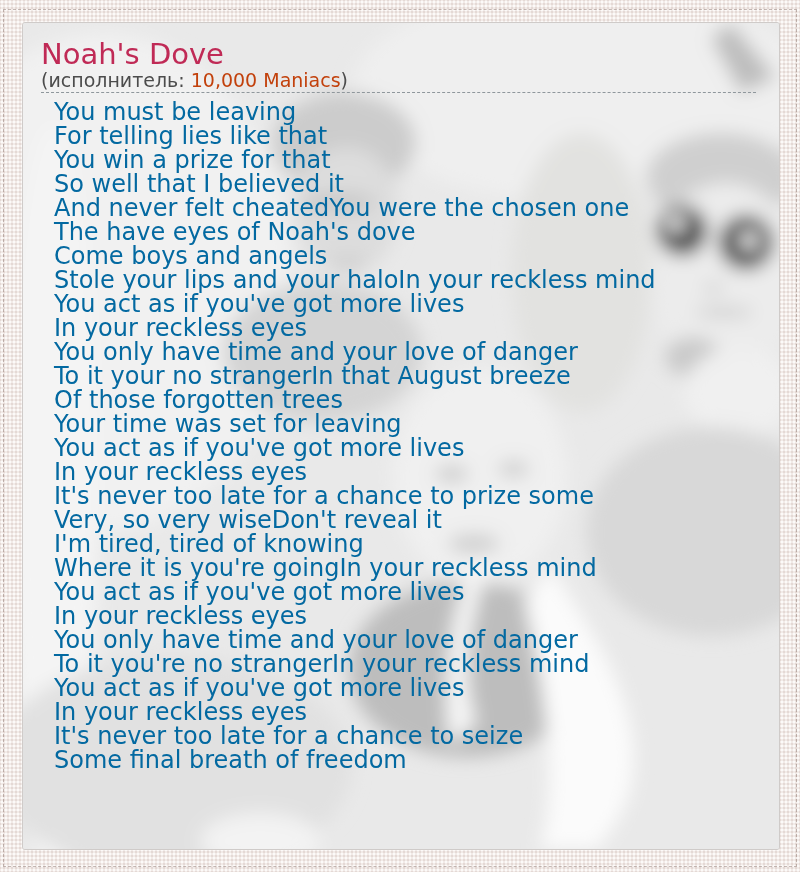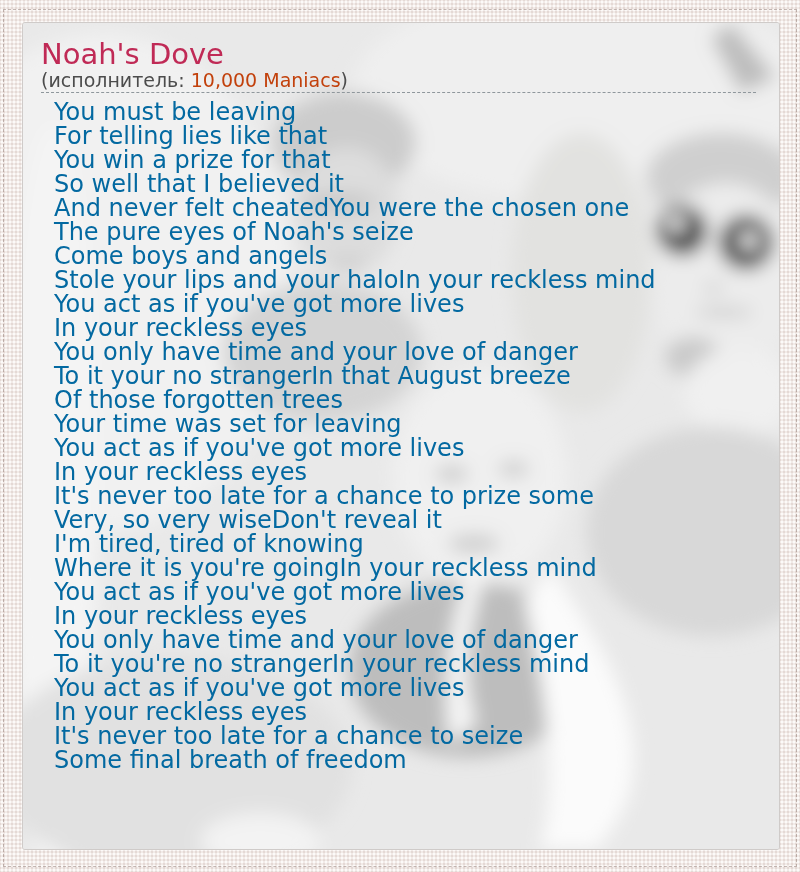--- a/index.html
+++ b/index.html
@@ -96,21 +96,21 @@
     <div class="header">
       <h1 class="title">Noah's Dove</h1>
       <div class="subtitle"><span>(исполнитель: </span><a class="artist-link" href="#">10,000 Maniacs</a><span>)</span></div>
     </div>
     <div class="lyrics">
         <div class="lyric-line">You must be leaving</div>
         <div class="lyric-line">For telling lies like that</div>
         <div class="lyric-line">You win a prize for that</div>
         <div class="lyric-line">So well that I believed it</div>
         <div class="lyric-line">And never felt cheatedYou were the chosen one</div>
-        <div class="lyric-line">The pure eyes of Noah's seize</div>
+        <div class="lyric-line">The have eyes of Noah's dove</div>
         <div class="lyric-line">Come boys and angels</div>
         <div class="lyric-line">Stole your lips and your haloIn your reckless mind</div>
         <div class="lyric-line">You act as if you've got more lives</div>
         <div class="lyric-line">In your reckless eyes</div>
         <div class="lyric-line">You only have time and your love of danger</div>
         <div class="lyric-line">To it your no strangerIn that August breeze</div>
         <div class="lyric-line">Of those forgotten trees</div>
         <div class="lyric-line">Your time was set for leaving</div>
         <div class="lyric-line">You act as if you've got more lives</div>
         <div class="lyric-line">In your reckless eyes</div>

